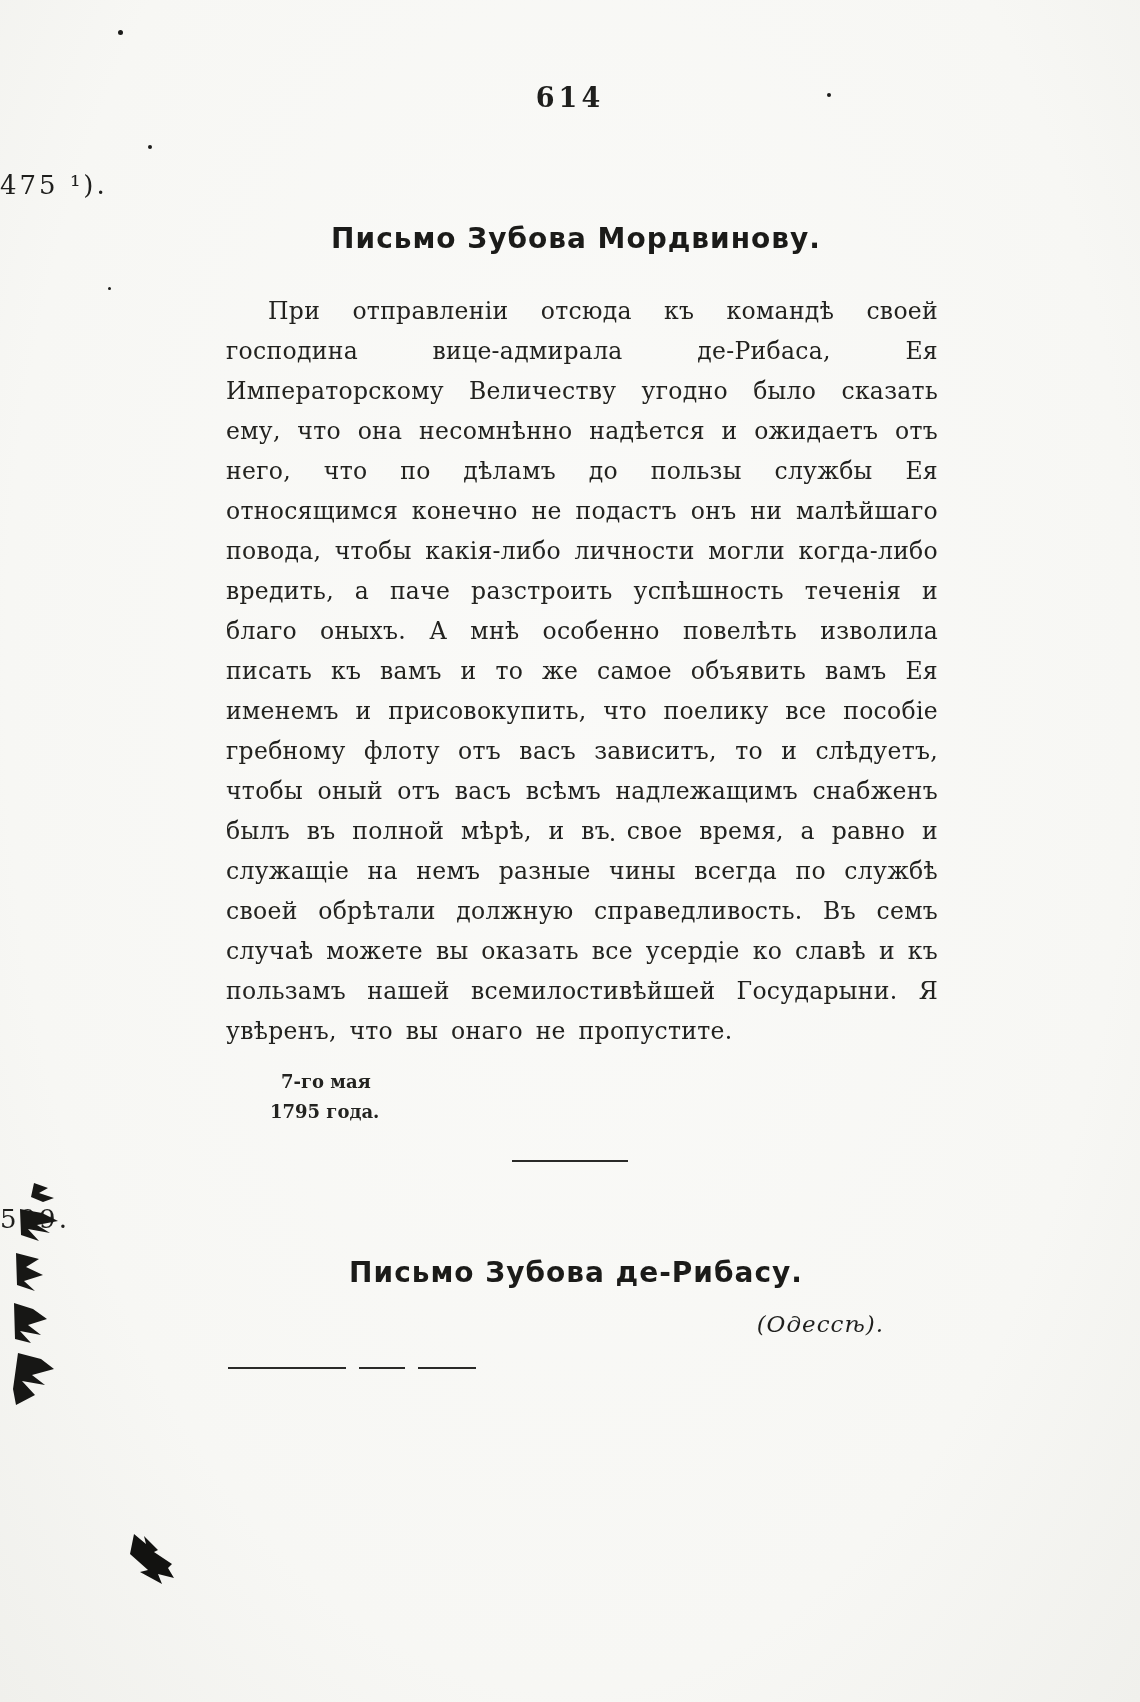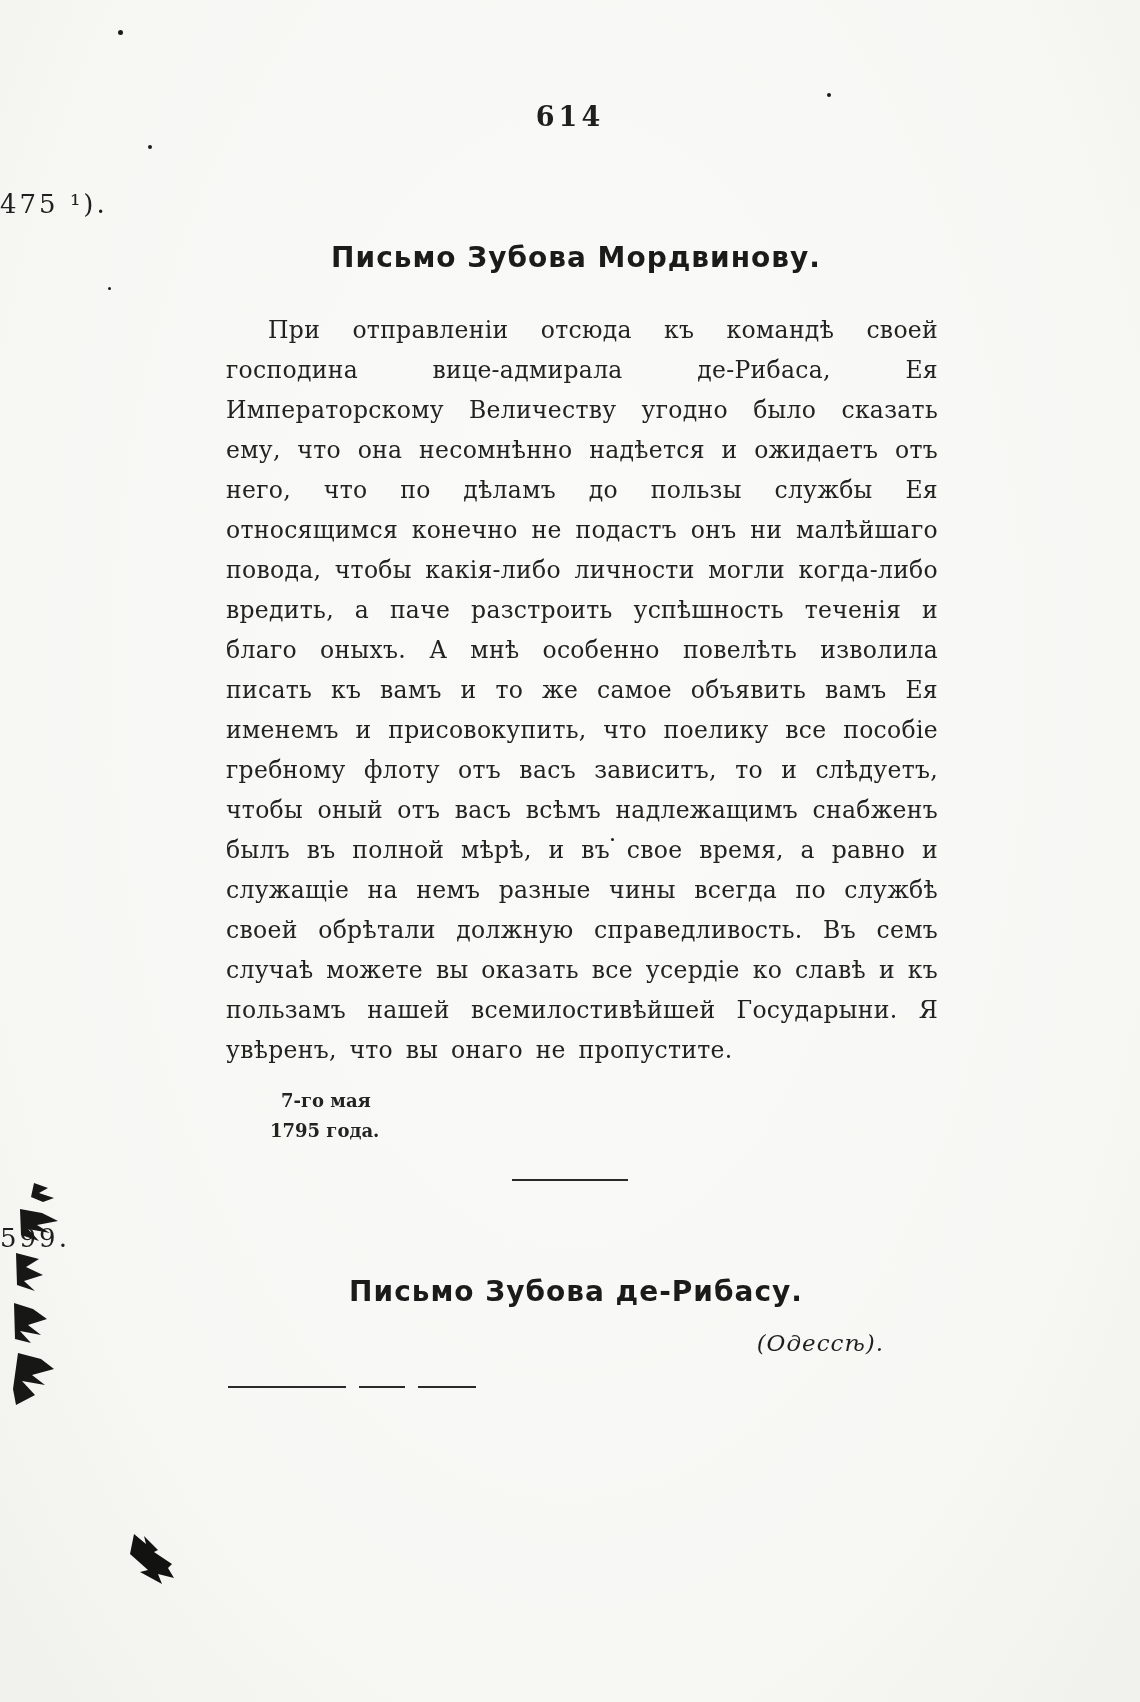--- a/index.html
+++ b/index.html
@@ -9,21 +9,21 @@
     width:1140px; height:1702px;
     margin:0 auto;
     background:
       radial-gradient(ellipse at 50% 40%, #fafaf8 0%, #f7f7f4 70%, #f0f0ec 100%);
     font-family:"DejaVu Serif", serif;
     color:#1f1f1d;
     overflow:hidden;
     padding-top:82px;
   }
 
-  .page-number-wrap { text-align:center;margin-top:19px; }
+  .page-number-wrap { text-align:center; }
   .page-number {
     display:inline-block;
     font-size:27px; font-weight:bold; letter-spacing:4px;
     padding:0 22px 7px;
     border-bottom:3px solid #26262
 4;
   }
 
   .doc-number {
     text-align:left;

